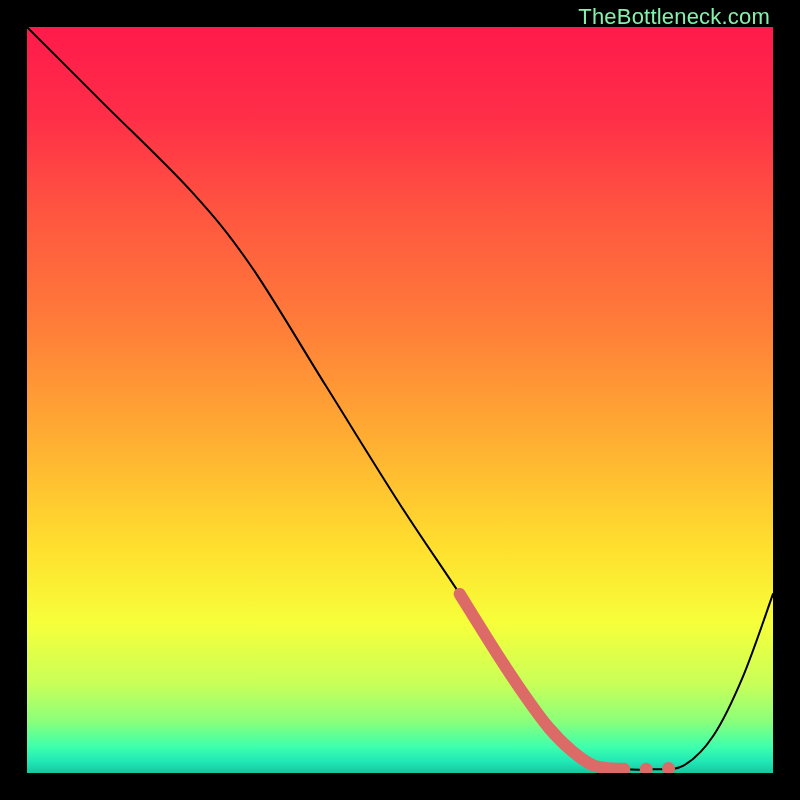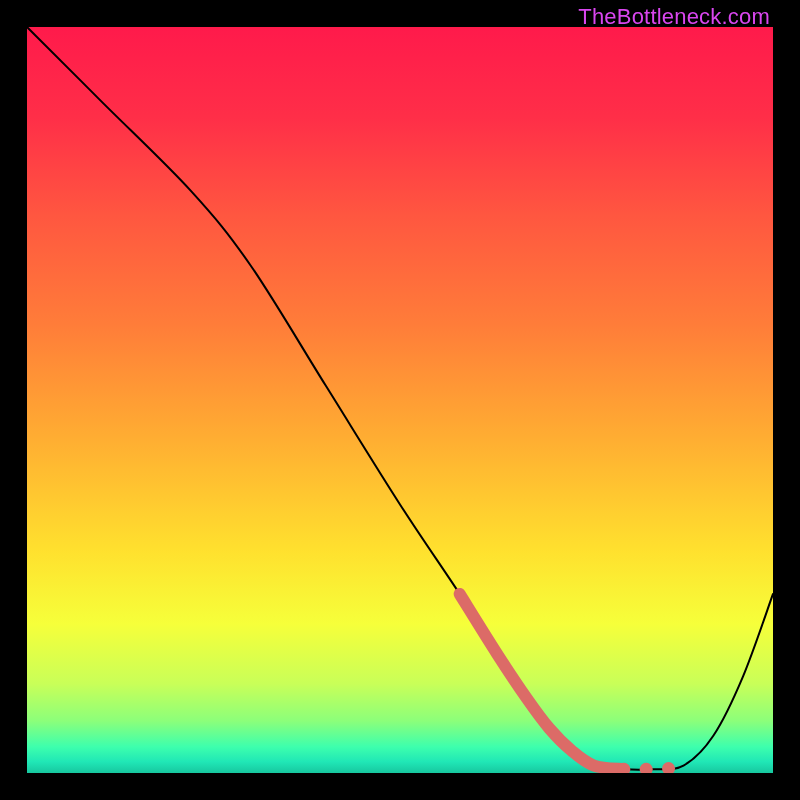--- a/index.html
+++ b/index.html
@@ -24,21 +24,21 @@
     left: 0;
     top: 0;
     width: 746px;
     height: 746px;
     overflow: hidden;
   }
   .watermark {
     position: absolute;
     top: 4px;
     right: 30px;
-    color: #d946ef;
+    color: #86efac;
     font-size: 22px;
     font-weight: 500;
     letter-spacing: 0.2px;
   }
   svg { display: block; }
 </style>
 </head>
 <body>
 
 <div class="watermark">TheBottleneck.com</div>

